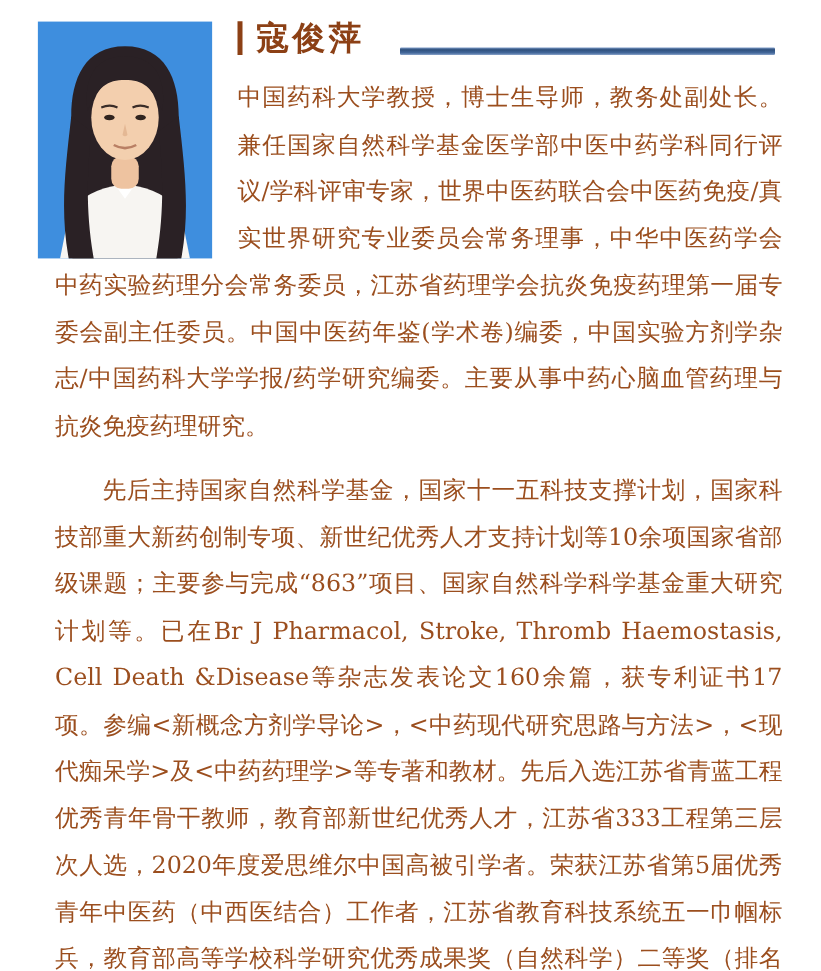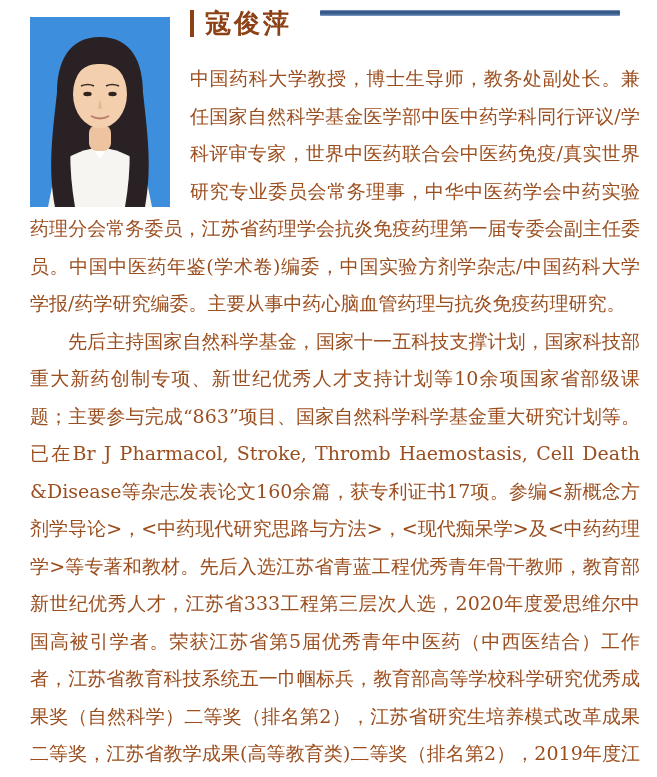--- a/index.html
+++ b/index.html
@@ -23,21 +23,21 @@
   .photo {
     float: left;
     width: 140px;
     height: 190px;
     margin: 7px 20px 0 0;
     overflow: hidden;
   }
   .photo svg { display: block; width: 100%; height: 100%; }
   .header {
     display: flex;
-    align-items: flex-start;
+    align-items: flex-end;
     height: 34px;
   }
   .name-bar {
     width: 4px;
     height: 27px;
     background: #8c4015;
     margin-right: 11px;
     flex: 0 0 auto;
   }
   .name {
@@ -54,21 +54,21 @@
     height: 6px;
     margin-right: 20px;
     border-radius: 1px;
     background: linear-gradient(180deg, #7e9cc8 0%, #2e4f7c 30%, #44699c 72%, #8aa3c9 100%);
   }
   .para {
     font-size: 19px;
     line-height: 37.5px;
     color: #9b4e1e;
     text-align: justify;
-    margin: 0;
+    margin: 14px;
     word-break: break-word;
   }
   .p1 { margin-top: 16px; }
   .p2 { text-indent: 2em; }
 </style>
 </head>
 <body>
 
 <div class="page">
 

